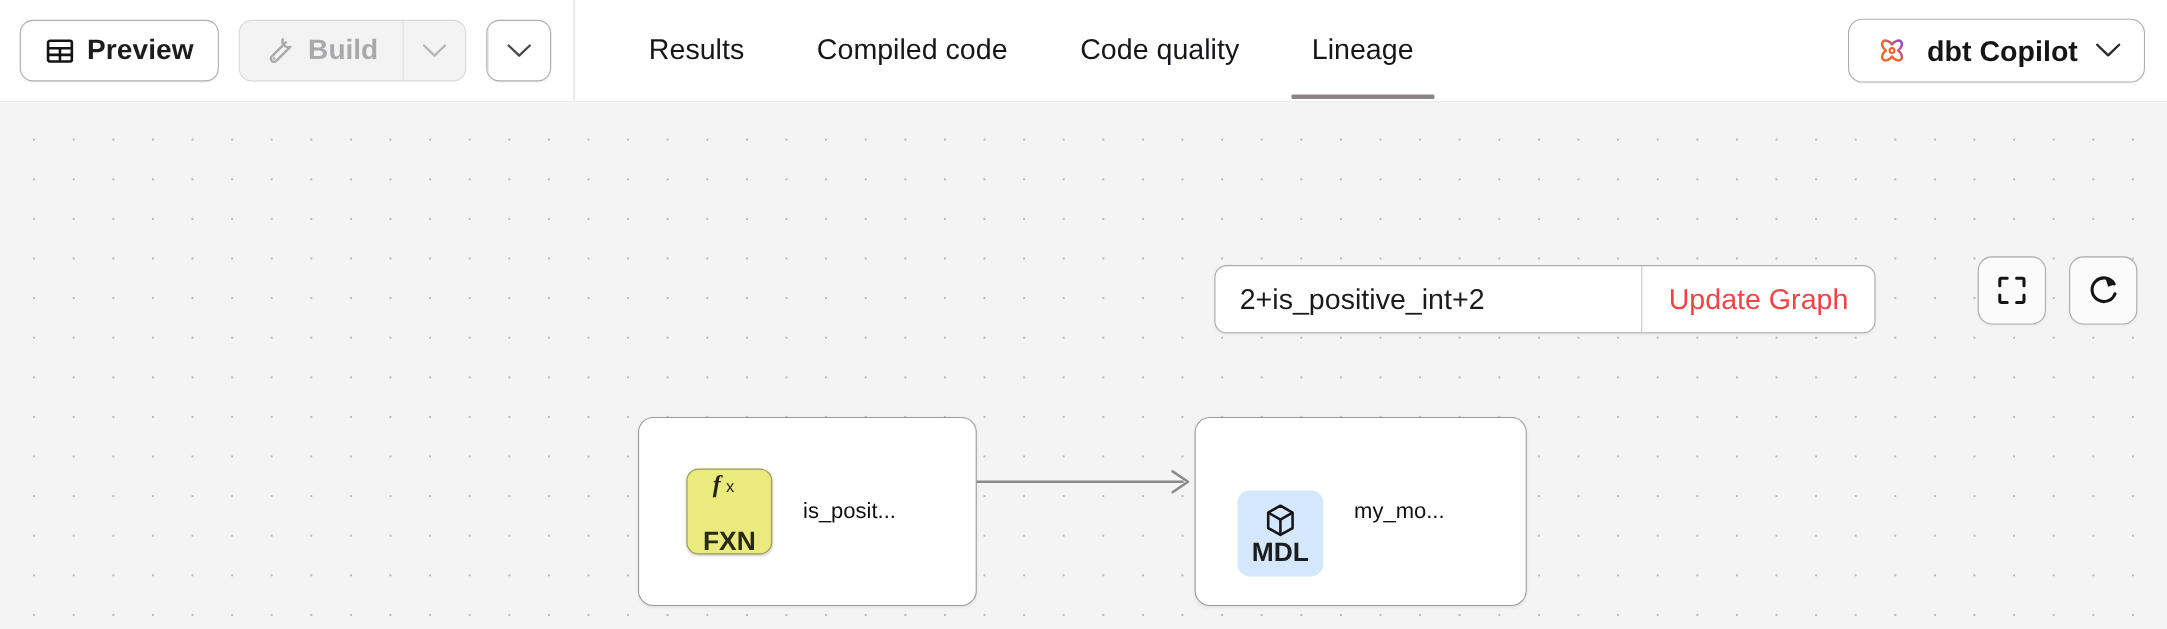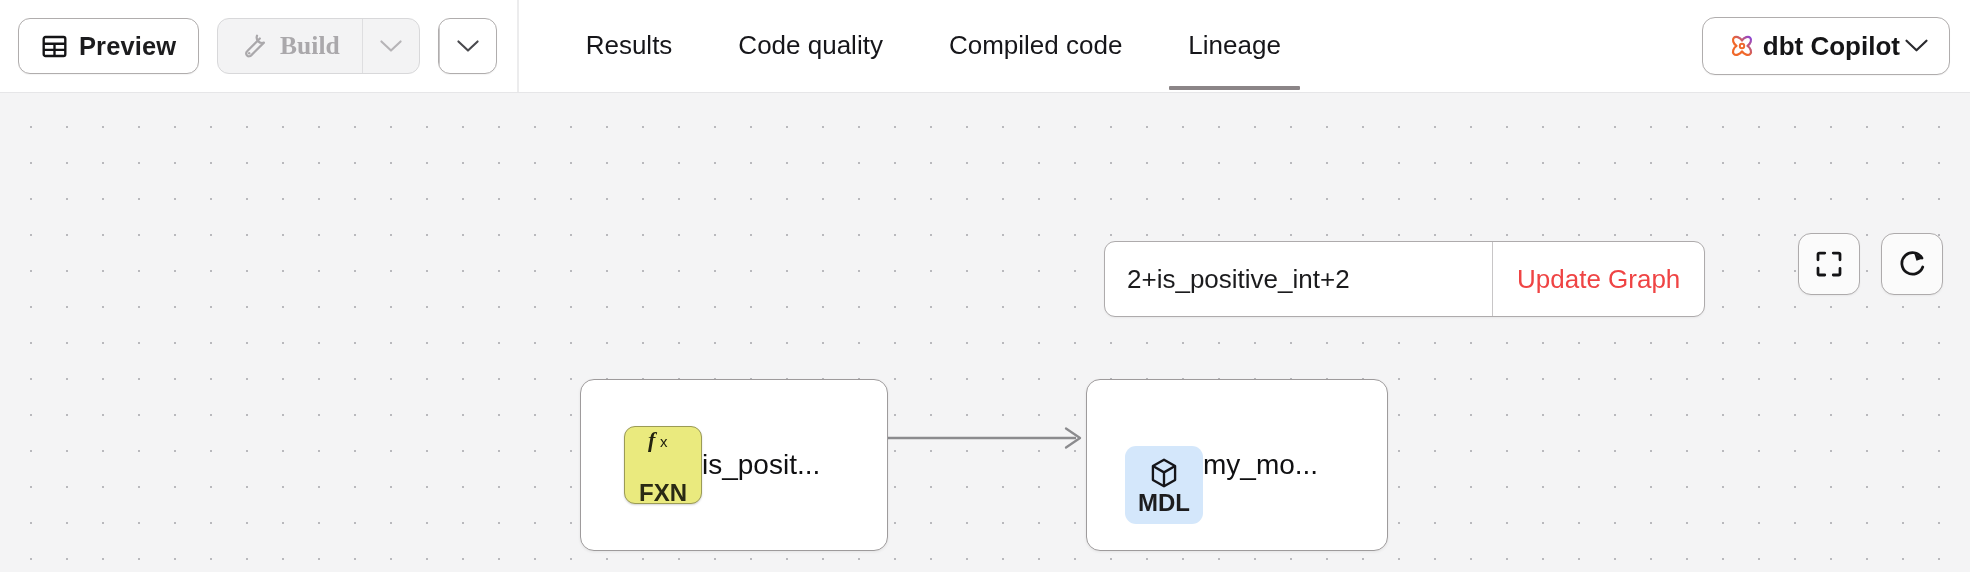--- a/index.html
+++ b/index.html
@@ -92,21 +92,21 @@
     justify-content: center;
     gap: 12px;
     padding: 0 22px;
     font-size: 25.5px;
     font-weight: bold;
     color: #1c1c1e;
     background: transparent;
     border: none;
     cursor: pointer;
     white-space: nowrap;
-    font-family: Liberation Serif, serif;
+    font-family: Liberation Sans, sans-serif;
   }
 
   .btn-group.disabled .seg { color: #aaa8ab; cursor: default; }
 
   .btn-group .seg.caret {
     padding: 0 16px;
     border-left: 1px solid #c9c7c8;
     min-width: 56px;
   }
   .btn-group.disabled .seg.caret { border-left-color: #dedee0; }
@@ -150,21 +150,21 @@
     margin-left: auto;
     display: flex;
     align-items: center;
     height: 92px;
     padding-right: 20px;
   }
 
   .copilot {
     display: inline-flex;
     align-items: center;
-    gap: 4px;
+    gap: 15px;
     height: 58px;
     padding: 0 20px 0 22px;
     border: 1px solid #b0adad;
     border-radius: 13px;
     background: #fff;
     font-size: 26px;
     font-weight: bold;
     color: #151517;
     cursor: pointer;
     box-shadow: 0 1px 1px rgba(0,0,0,.04);
@@ -182,21 +182,21 @@
     overflow: hidden;
   }
 
   
   .graph-ctl {
     position: absolute;
     left: 1104px;
     top: 148px;
     display: flex;
     align-items: stretch;
-    height: 76px;
+    height: 62px;
     border: 1px solid #aeabac;
     border-radius: 11px;
     background: #ffffff;
     overflow: hidden;
     box-shadow: 0 1px 2px rgba(0,0,0,.05);
   }
 
   .graph-ctl .sel-input {
     width: 387px;
     border: none;
@@ -274,21 +274,22 @@
     border: 1px solid #9b9b55;
     box-shadow: 0 1px 2px rgba(0,0,0,.18);
   }
   .badge.mdl-badge { background: #d4e7fb; margin-top: 40px; }
 
   .badge .bl { font-size: 24px; font-weight: bold; color: #1d1d1f; line-height: 1; }
   .badge.fxn-badge .bl { color: #2a2a14; margin-top: 24px; }
   .badge .glyph { height: 34px; display: flex; align-items: center; }
 
   .node .nlabel {
-    font-size: 28px;
+    margin-left: 28px;
+    font-size: 20px;
     color: #101012;
     white-space: nowrap;
   }
 
   .edge { position: absolute; left: 880px; top: 330px; pointer-events: none; }
 </style>
 </head>
 <body>
 
 <div id="app">
@@ -339,25 +340,25 @@
     </div>
 
     <div class="hdr-divider"></div>
 
     <div class="tabs">
       <div class="tab">
         <span>Results</span>
 
       </div>
       <div class="tab">
+        <span>Compiled code</span>
+
+      </div>
+      <div class="tab">
         <span>Code quality</span>
-
-      </div>
-      <div class="tab">
-        <span>Compiled code</span>
 
       </div>
       <div class="tab active">
         <span>Lineage</span>
         <span class="under"></span>
       </div>
     </div>
 
     <div class="hdr-right">
       <button class="copilot">

